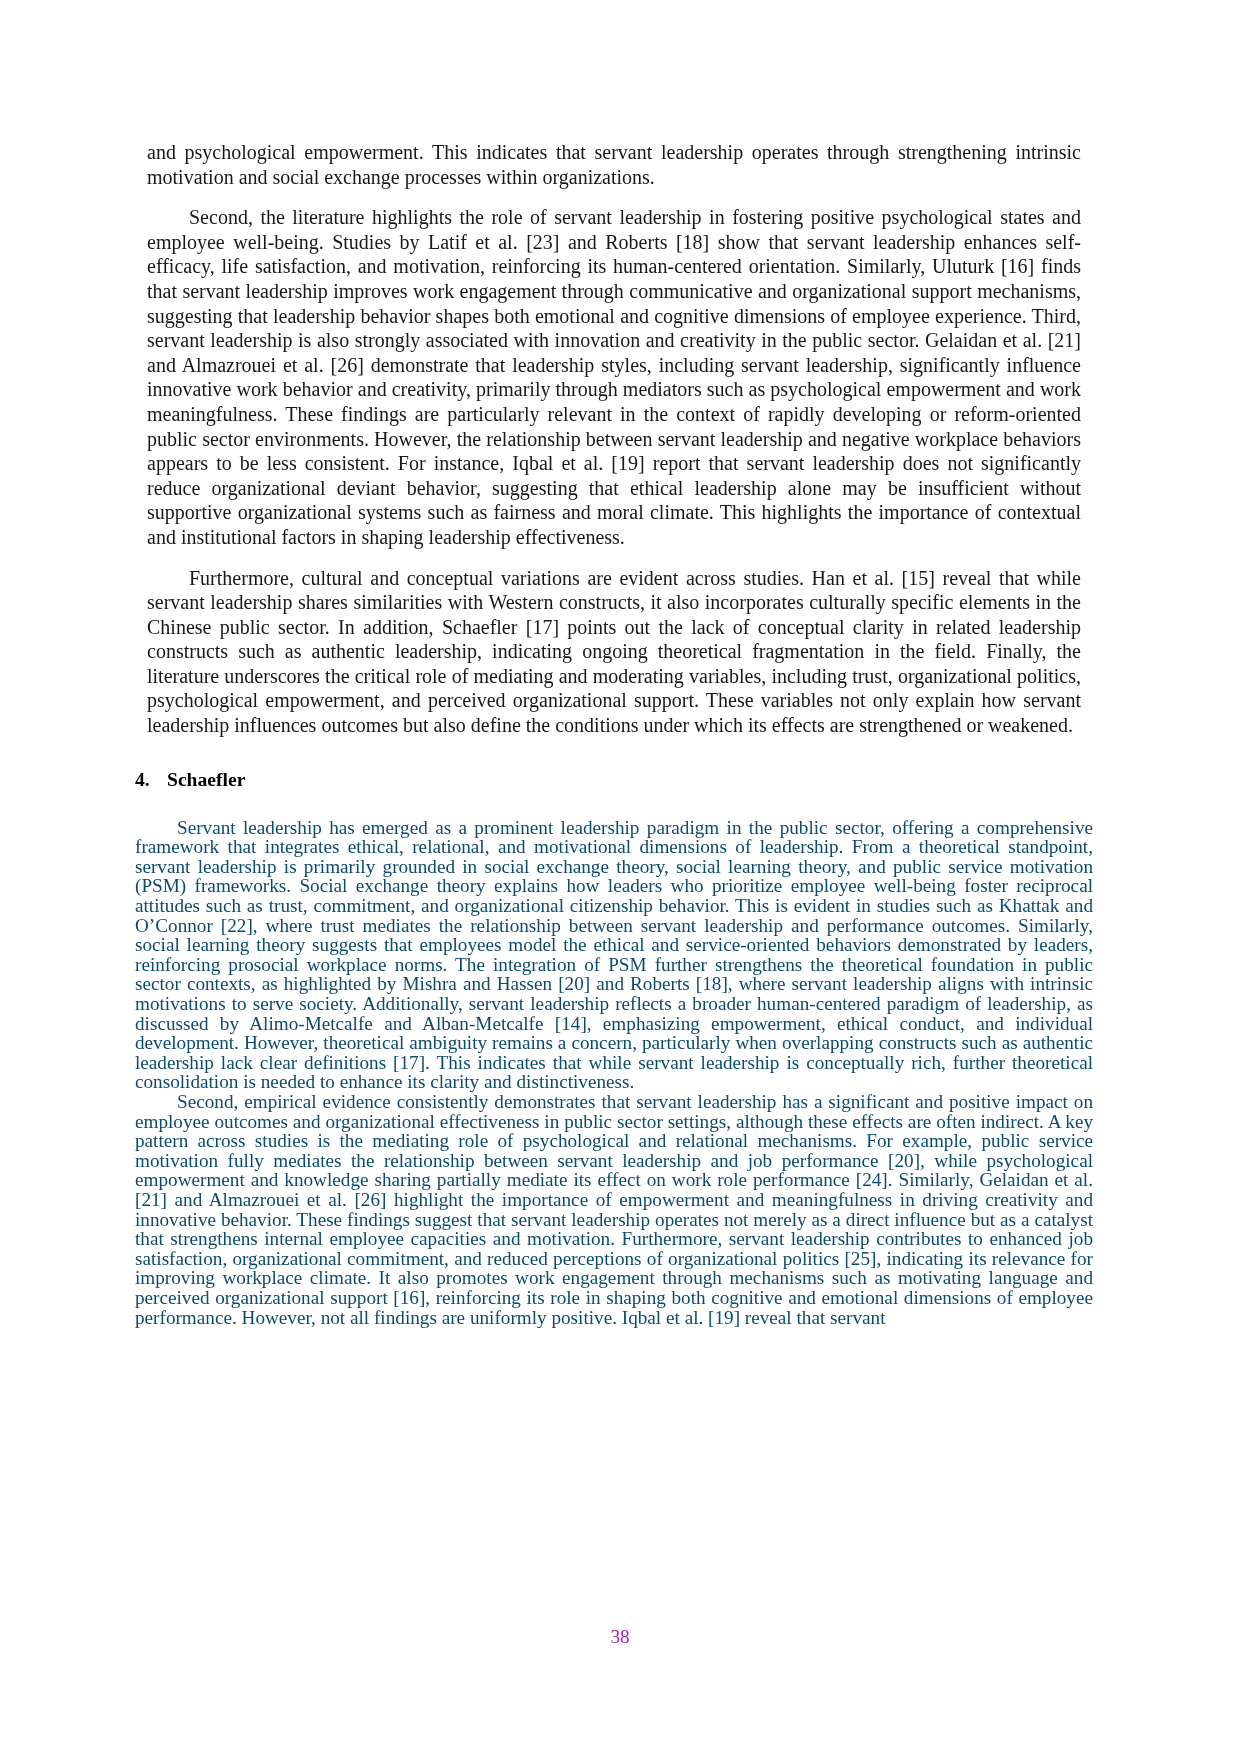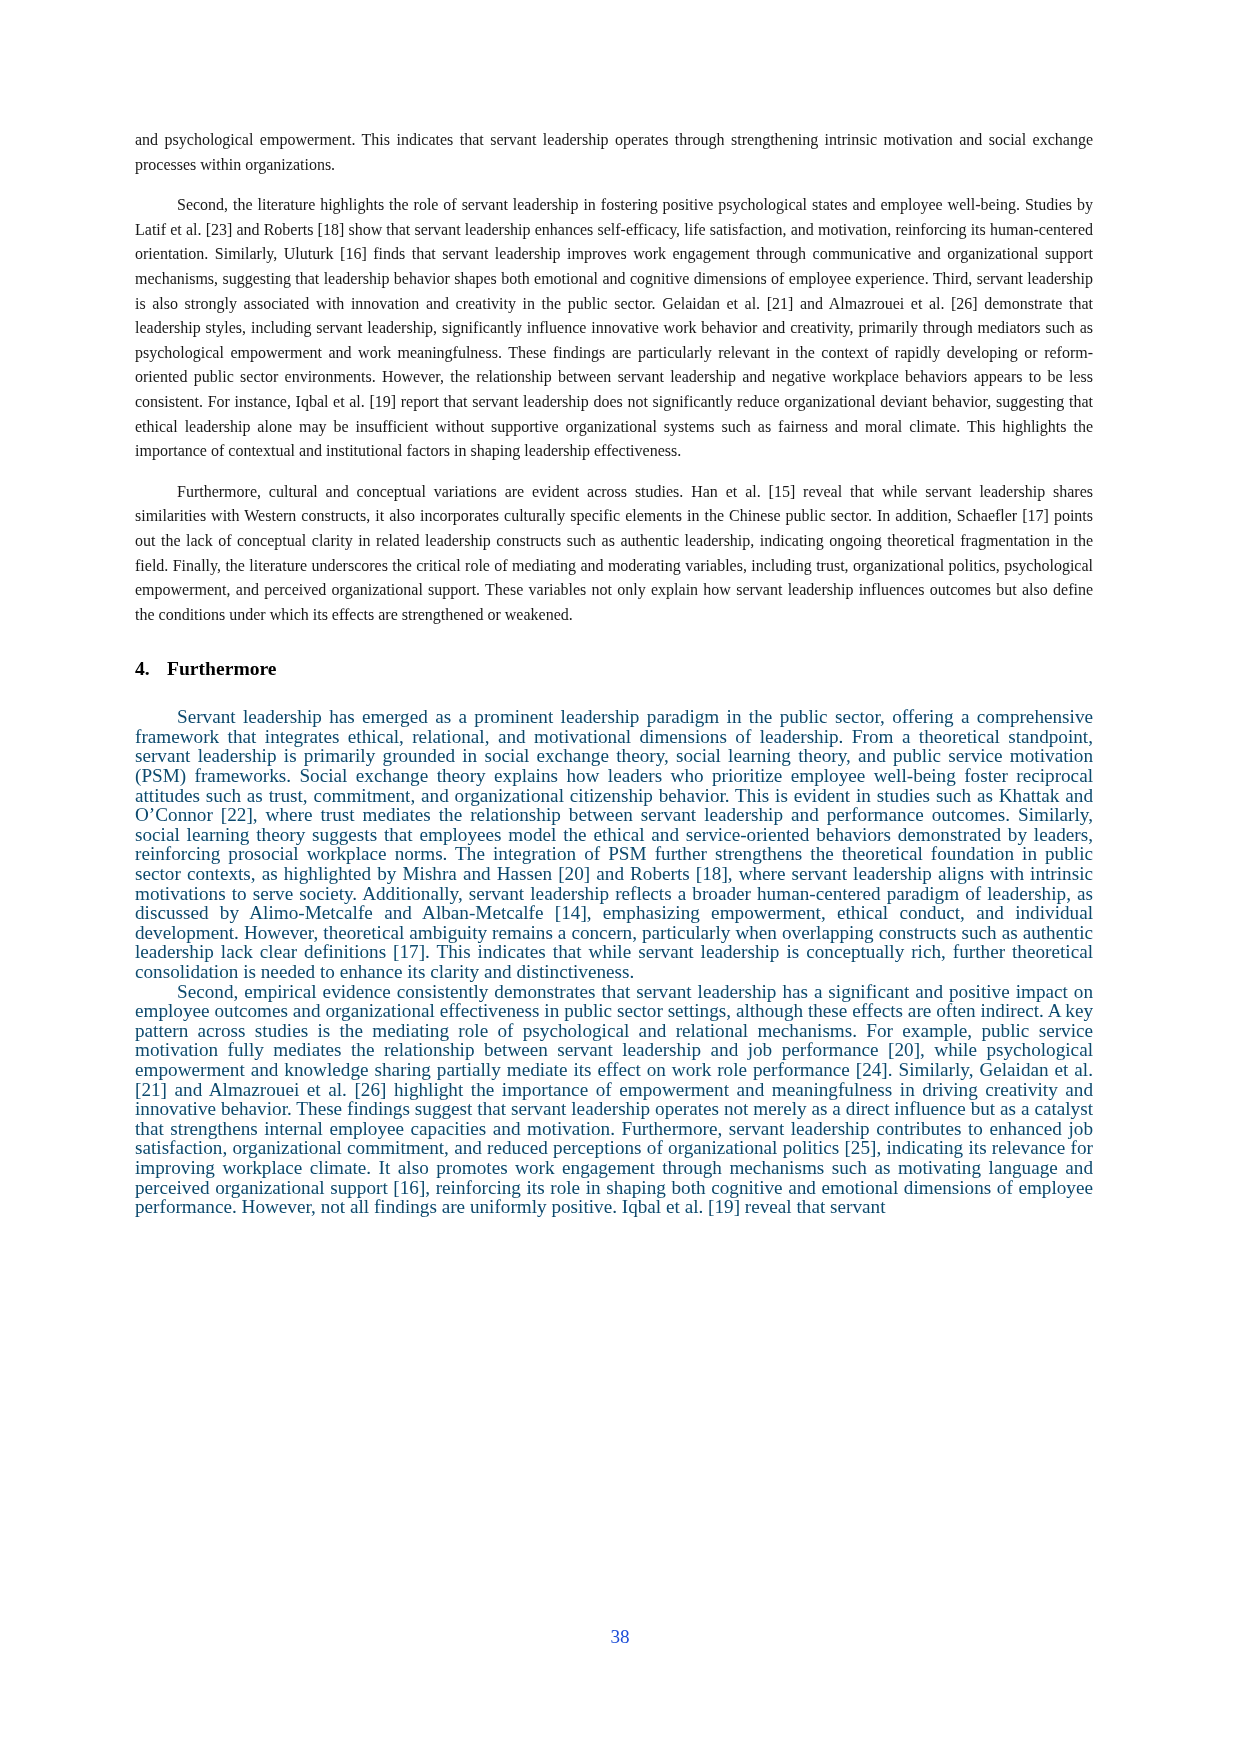--- a/index.html
+++ b/index.html
@@ -18,22 +18,22 @@
     font-family: "Liberation Serif", "DejaVu Serif", serif;
     color: #000000;
   }
   .content {
     position: absolute;
     left: 135px;
     top: 128px;
     width: 958px;
   }
   p.body-text {
-    margin: 0;
-    font-size: 16px;
+    margin: 12px;
+    font-size: 20px;
     line-height: 24.6px;
     text-align: justify;
     text-justify: inter-word;
     color: #181818;
     -webkit-font-smoothing: antialiased;
   }
   p.body-text.indent {
     text-indent: 42px;
   }
   p.body-text.spaced-before {
@@ -69,41 +69,41 @@
     text-indent: 42px;
   }
   .page-number {
     position: absolute;
     left: 0;
     right: 0;
     top: 1626px;
     text-align: center;
     font-size: 19.2px;
     font-family: "Liberation Serif", "DejaVu Serif", serif;
-    color: #1d4ed8;
+    color: #a21caf;
   }
 </style>
 </head>
 <body>
 
 <div class="page">
 
   <div class="content">
 
     <p class="body-text">and psychological empowerment. This indicates that servant leadership operates through strengthening intrinsic motivation and social exchange processes within organizations.</p>
 
     <p class="body-text indent spaced-before">Second, the literature highlights the role of servant leadership in fostering positive psychological states and employee well-being. Studies by Latif et al. [23] and Roberts [18] show that servant leadership enhances self-efficacy, life satisfaction, and motivation, reinforcing its human-centered orientation. Similarly, Uluturk [16] finds that servant leadership improves work engagement through communicative and organizational support mechanisms, suggesting that leadership behavior shapes both emotional and cognitive dimensions of employee experience. Third, servant leadership is also strongly associated with innovation and creativity in the public sector. Gelaidan et al. [21] and Almazrouei et al. [26] demonstrate that leadership styles, including servant leadership, significantly influence innovative work behavior and creativity, primarily through mediators such as psychological empowerment and work meaningfulness. These findings are particularly relevant in the context of rapidly developing or reform-oriented public sector environments. However, the relationship between servant leadership and negative workplace behaviors appears to be less consistent. For instance, Iqbal et al. [19] report that servant leadership does not significantly reduce organizational deviant behavior, suggesting that ethical leadership alone may be insufficient without supportive organizational systems such as fairness and moral climate. This highlights the importance of contextual and institutional factors in shaping leadership effectiveness.</p>
 
     <p class="body-text indent spaced-before">Furthermore, cultural and conceptual variations are evident across studies. Han et al. [15] reveal that while servant leadership shares similarities with Western constructs, it also incorporates culturally specific elements in the Chinese public sector. In addition, Schaefler [17] points out the lack of conceptual clarity in related leadership constructs such as authentic leadership, indicating ongoing theoretical fragmentation in the field. Finally, the literature underscores the critical role of mediating and moderating variables, including trust, organizational politics, psychological empowerment, and perceived organizational support. These variables not only explain how servant leadership influences outcomes but also define the conditions under which its effects are strengthened or weakened.</p>
 
     <div class="discussion-block">
 
       <h2 class="section-heading">
         <span class="num">4.</span>
-        <span class="title">Furthermore</span>
+        <span class="title">Schaefler</span>
       </h2>
 
       <p class="tight-text indent" style="margin-top: 26px;">Servant leadership has emerged as a prominent leadership paradigm in the public sector, offering a comprehensive framework that integrates ethical, relational, and motivational dimensions of leadership. From a theoretical standpoint, servant leadership is primarily grounded in social exchange theory, social learning theory, and public service motivation (PSM) frameworks. Social exchange theory explains how leaders who prioritize employee well-being foster reciprocal attitudes such as trust, commitment, and organizational citizenship behavior. This is evident in studies such as Khattak and O’Connor [22], where trust mediates the relationship between servant leadership and performance outcomes. Similarly, social learning theory suggests that employees model the ethical and service-oriented behaviors demonstrated by leaders, reinforcing prosocial workplace norms. The integration of PSM further strengthens the theoretical foundation in public sector contexts, as highlighted by Mishra and Hassen [20] and Roberts [18], where servant leadership aligns with intrinsic motivations to serve society. Additionally, servant leadership reflects a broader human-centered paradigm of leadership, as discussed by Alimo-Metcalfe and Alban-Metcalfe [14], emphasizing empowerment, ethical conduct, and individual development. However, theoretical ambiguity remains a concern, particularly when overlapping constructs such as authentic leadership lack clear definitions [17]. This indicates that while servant leadership is conceptually rich, further theoretical consolidation is needed to enhance its clarity and distinctiveness.</p>
 
       <p class="tight-text indent">Second, empirical evidence consistently demonstrates that servant leadership has a significant and positive impact on employee outcomes and organizational effectiveness in public sector settings, although these effects are often indirect. A key pattern across studies is the mediating role of psychological and relational mechanisms. For example, public service motivation fully mediates the relationship between servant leadership and job performance [20], while psychological empowerment and knowledge sharing partially mediate its effect on work role performance [24]. Similarly, Gelaidan et al. [21] and Almazrouei et al. [26] highlight the importance of empowerment and meaningfulness in driving creativity and innovative behavior. These findings suggest that servant leadership operates not merely as a direct influence but as a catalyst that strengthens internal employee capacities and motivation. Furthermore, servant leadership contributes to enhanced job satisfaction, organizational commitment, and reduced perceptions of organizational politics [25], indicating its relevance for improving workplace climate. It also promotes work engagement through mechanisms such as motivating language and perceived organizational support [16], reinforcing its role in shaping both cognitive and emotional dimensions of employee performance. However, not all findings are uniformly positive. Iqbal et al. [19] reveal that servant</p>
 
     </div>
 
   </div>
 

